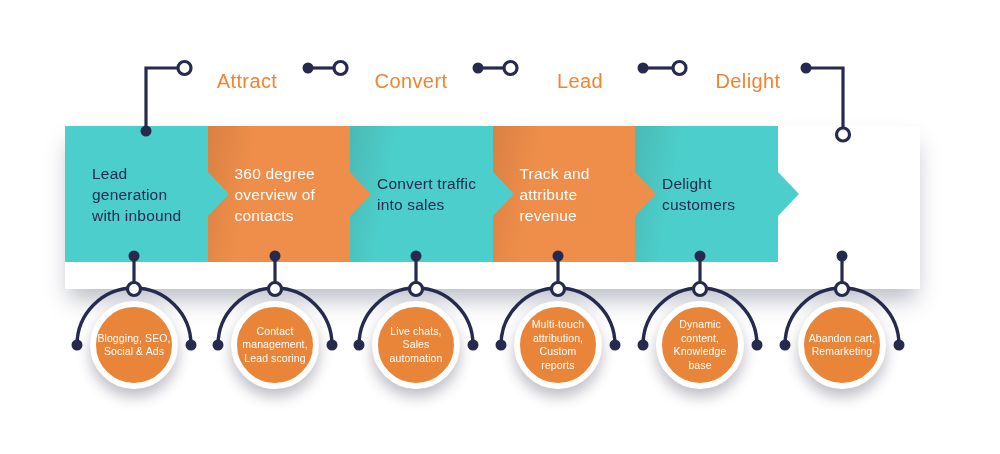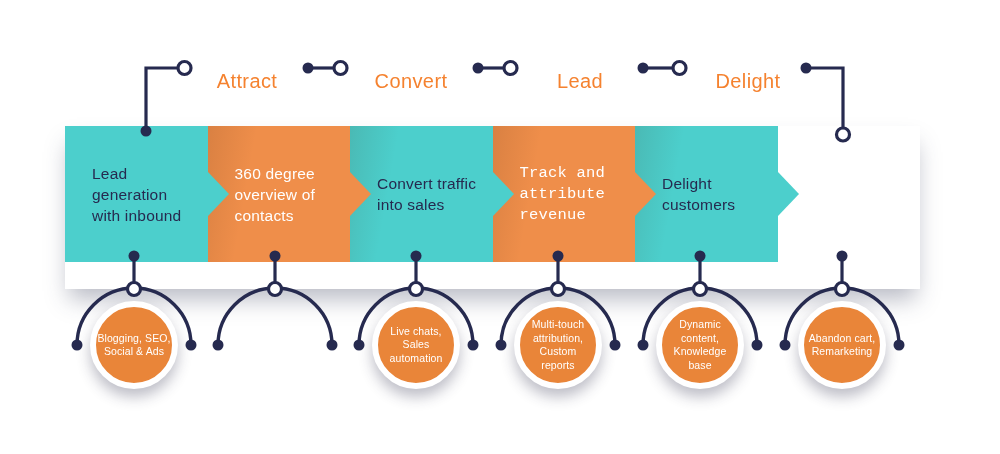--- a/index.html
+++ b/index.html
@@ -21,21 +21,21 @@
   .band{
     position:absolute; left:65px; top:126px; width:855px; height:163px;
     box-shadow:0 14px 22px -4px rgba(55,60,90,.35);
   }
   .seg{
     position:absolute; top:0; height:136px; width:142.5px;
   }
   .seg:nth-child(1){left:0;z-index:6;}
   .seg:nth-child(2){left:142.5px;z-index:5;}
   .seg:nth-child(3){left:285px;z-index:4;}
-  .seg:nth-child(4){left:427.5px;z-index:3;font-family:Liberation Mono, monospace;}
+  .seg:nth-child(4){left:427.5px;z-index:3;}
   .seg:nth-child(5){left:570px;z-index:2;}
   .seg:nth-child(6){left:712.5px;z-index:1;}
   .seg-teal{background-color:var(--teal);}
   .seg-orange{background-color:var(--orange);}
   .seg + .seg, .seg:not(:first-child){background-image:linear-gradient(100deg, rgba(60,30,10,.12), rgba(60,30,10,0) 30%);}
   .seg:first-child{background-image:none;}
   .seg::after{
     content:""; position:absolute; right:-21px; top:50%; margin-top:-22px;
     width:0; height:0; border-top:22px solid transparent; border-bottom:22px solid transparent;
     border-left:21px solid transparent;
@@ -103,20 +103,25 @@
     <div class="seg seg-teal">
         <span class="seg-label">Delight
 customers</span>
       </div>
   </div>
 
   <div class="tool" style="left:90px">
       <span class="tool-label">Blogging, SEO,
 Social &amp; Ads</span>
     </div>
+  <div class="tool" style="left:231px">
+      <span class="tool-label">Contact
+management,
+Lead scoring</span>
+    </div>
   <div class="tool" style="left:514px">
       <span class="tool-label">Multi-touch
 attribution,
 Custom
 reports</span>
     </div>
   <div class="tool" style="left:372px">
       <span class="tool-label">Live chats,
 Sales
 automation</span>

